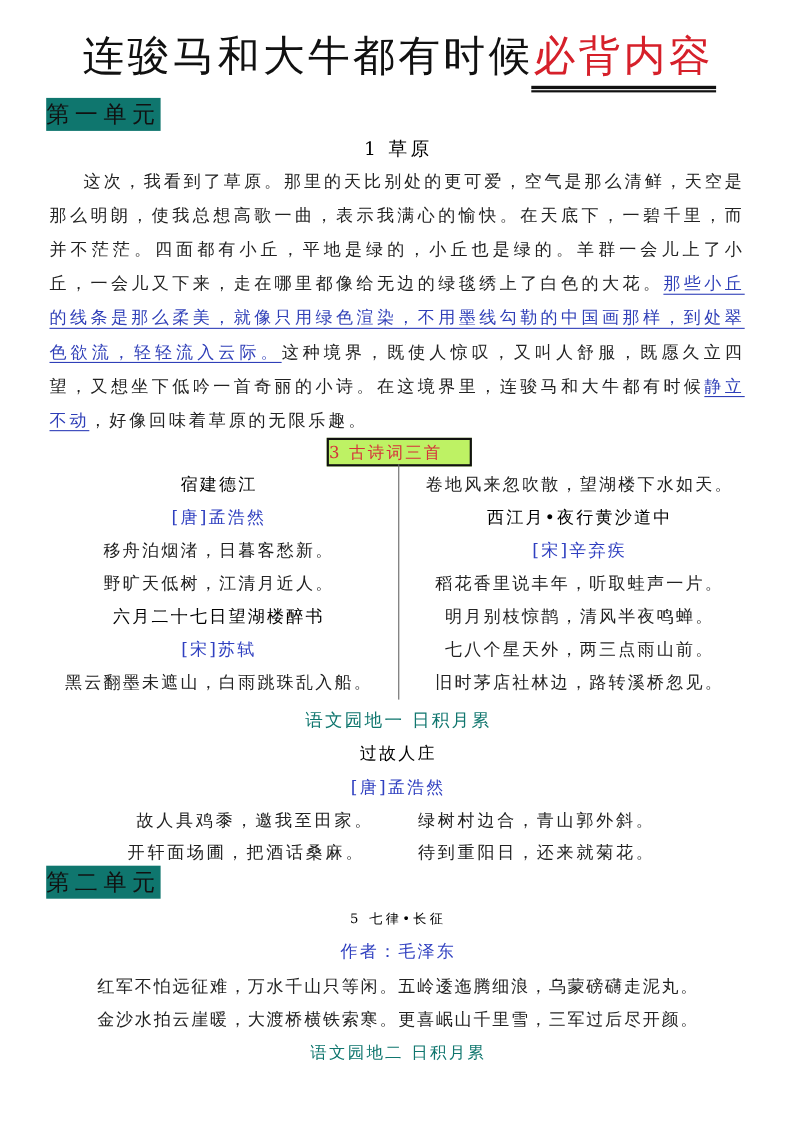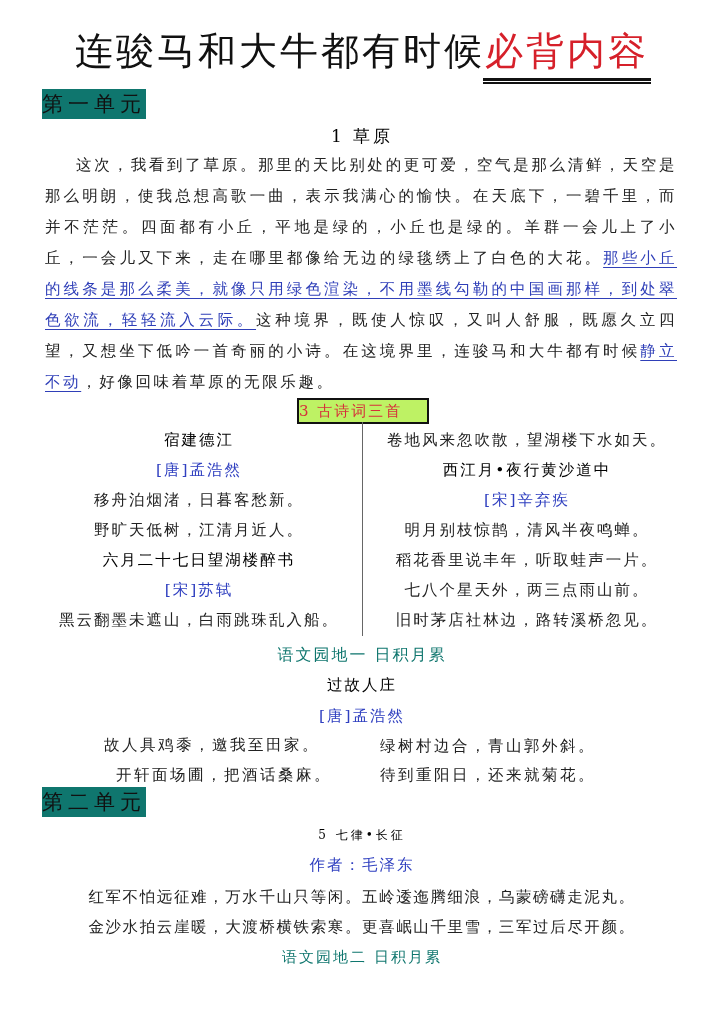--- a/index.html
+++ b/index.html
@@ -71,30 +71,30 @@
   <div class="line">野旷天低树，江清月近人。</div>
   <div class="line red-t">六月二十七日望湖楼醉书</div>
   <div class="line blue-t">[宋]苏轼</div>
   <div class="line">黑云翻墨未遮山，白雨跳珠乱入船。</div>
 </div>
 
 <div class="abs col-right" style="top:425px;">
   <div class="line">卷地风来忽吹散，望湖楼下水如天。</div>
   <div class="line red-t">西江月•夜行黄沙道中</div>
   <div class="line blue-t">[宋]辛弃疾</div>
+  <div class="line">稻花香里说丰年，听取蛙声一片。</div>
   <div class="line">明月别枝惊鹊，清风半夜鸣蝉。</div>
-  <div class="line">稻花香里说丰年，听取蛙声一片。</div>
   <div class="line">七八个星天外，两三点雨山前。</div>
   <div class="line">旧时茅店社林边，路转溪桥忽见。</div>
 </div>
 
 <div class="abs center subhead" style="top:640px; line-height:30px;">语文园地一 日积月累</div>
 <div class="abs center red-t line" style="top:670px;">过故人庄</div>
 <div class="abs center blue-t line" style="top:701px;">[唐]孟浩然</div>
-<div class="abs poem-row" style="left:104px; top:731px;font-family:Liberation Mono, monospace;">故人具鸡黍，邀我至田家。</div>
+<div class="abs poem-row" style="left:124px; top:731px;">故人具鸡黍，邀我至田家。</div>
 <div class="abs poem-row" style="left:380px; top:731px;">绿树村边合，青山郭外斜。</div>
 <div class="abs poem-row" style="left:116px; top:760px;">开轩面场圃，把酒话桑麻。</div>
 <div class="abs poem-row" style="left:380px; top:760px;">待到重阳日，还来就菊花。</div>
 
 <div class="abs unit" style="top:787px;">第二单元</div>
 <div class="abs center red-t h-lesson" style="top:822px; line-height:26px; font-size:12px;">5 七律•长征</div>
 <div class="abs center blue-t line" style="top:850px;">作者：毛泽东</div>
 <div class="abs center line" style="top:882px; letter-spacing:1.6px;">红军不怕远征难，万水千山只等闲。五岭逶迤腾细浪，乌蒙磅礴走泥丸。</div>
 <div class="abs center line" style="top:912px; letter-spacing:1.6px;">金沙水拍云崖暖，大渡桥横铁索寒。更喜岷山千里雪，三军过后尽开颜。</div>
 <div class="abs center subhead" style="top:942px; line-height:30px; font-size:15px;">语文园地二 日积月累</div>

